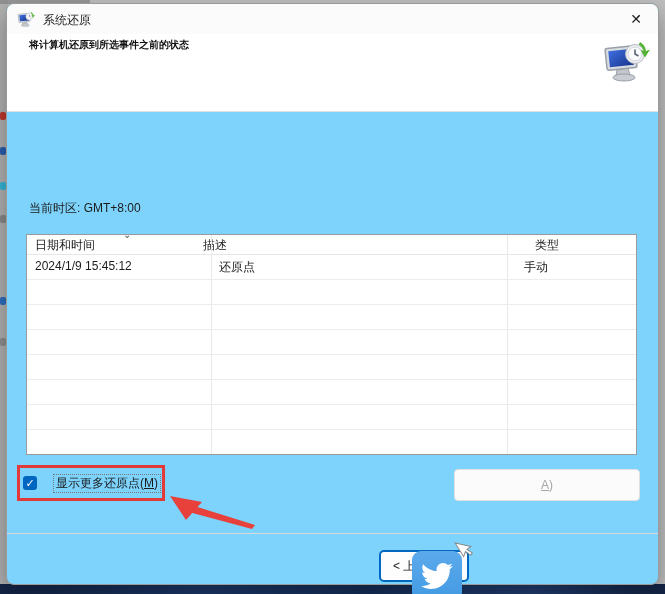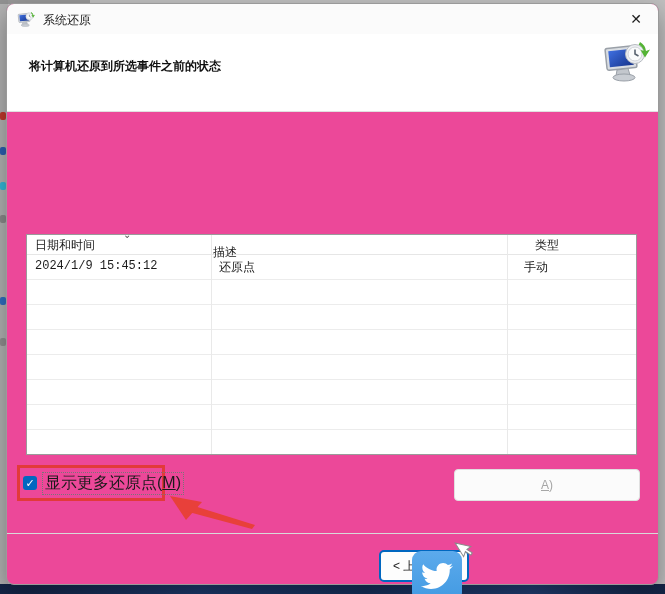--- a/index.html
+++ b/index.html
@@ -6,57 +6,57 @@
   body{font-family:"Liberation Sans","DejaVu Sans",sans-serif;}
   .stage{position:relative;width:665px;height:594px;overflow:hidden;background:#bfbfbf;}
   
   .desktop-left{position:absolute;left:0;top:0;width:8px;height:594px;background:#b2b2b2;}
   .desktop-dot{position:absolute;left:0;width:6px;height:8px;border-radius:2px;}
   .taskbar{position:absolute;left:0;bottom:0;width:665px;height:10px;
     background:linear-gradient(90deg,#142547 0%,#1d3a6e 30%,#16305c 55%,#223f75 80%,#142547 100%);}
   .smudge{position:absolute;left:0;top:0;width:90px;height:4px;background:#7d7d7d;opacity:.6;}
 
   
-  .dialog{position:absolute;left:6px;top:3px;width:653px;height:582px;background:#ec4899;
+  .dialog{position:absolute;left:6px;top:3px;width:653px;height:582px;background:#7dd3fc;
     border-radius:8px;border:1px solid #9a9a9a;box-sizing:border-box;overflow:hidden;
     box-shadow:0 10px 24px rgba(0,0,0,.35);}
   .titlebar{position:absolute;left:0;top:0;width:100%;height:30px;background:#fbfbfb;}
   .titlebar-icon{position:absolute;left:10px;top:6px;width:18px;height:18px;}
   .title-text{position:absolute;left:36px;top:8px;font-size:12px;color:#1b1b1b;}
   .close-btn{position:absolute;right:8px;top:2px;width:28px;height:26px;display:flex;
     align-items:center;justify-content:center;font-size:14px;color:#1b1b1b;cursor:default;}
 
   .header-white{position:absolute;left:0;top:30px;width:100%;height:77px;background:#ffffff;
     border-bottom:1px solid #e0e0e0;}
-  .heading{position:absolute;left:22px;top:24px;font-size:12px;font-weight:bold;color:#101010;}
+  .heading{position:absolute;left:22px;top:4px;font-size:10px;font-weight:bold;color:#101010;}
   .big-icon{position:absolute;right:8px;top:3px;width:48px;height:48px;}
 
   .timezone{position:absolute;left:22px;top:196px;font-size:12px;color:#1b1b1b;}
 
   
   .tbl{position:absolute;left:19px;top:230px;width:609px;height:219px;background:#fff;
     border:1px solid #9a9a9a;box-sizing:content-box;}
   .tbl-header{position:relative;height:19px;border-bottom:1px solid #e6e6e6;font-size:12px;color:#1b1b1b;}
   .th{position:absolute;top:2px;white-space:nowrap;text-align:center;}
-  .th.c1{left:8px;} .th.c2{left:186px;margin-top:7px;} .th.c3{left:508px;}
+  .th.c1{left:8px;} .th.c2{left:176px;} .th.c3{left:508px;}
   .sort-ind{position:absolute;left:96px;top:-6px;font-size:10px;color:#555;}
   .tbody{position:relative;}
   .tr{position:relative;height:24px;border-bottom:1px solid #ececec;font-size:12px;color:#1b1b1b;}
   .td{position:absolute;top:4px;white-space:nowrap;}
-  .td.c1{left:8px;font-family:Liberation Mono, monospace;} .td.c2{left:192px;font-family:Liberation Serif, serif;} .td.c3{left:497px;}
+  .td.c1{left:8px;} .td.c2{left:192px;font-family:Liberation Serif, serif;} .td.c3{left:497px;}
   .vline{position:absolute;top:0;bottom:0;width:1px;background:#e9e9e9;}
   .vline.v1{left:184px;} .vline.v2{left:480px;}
 
   
   .red-box{position:absolute;left:10px;top:461px;width:148px;height:36px;
     border:3px solid #e23a3a;box-sizing:border-box;}
   .cb-row{position:absolute;left:16px;top:468px;height:22px;display:flex;align-items:center;}
   .checkbox{width:14px;height:14px;border-radius:3px;background:#0067c0;color:#fff;
     display:flex;align-items:center;justify-content:center;font-size:11px;line-height:1;}
-  .cb-label{margin-left:5px;font-size:16px;color:#1b1b1b;border:1px dotted #777;padding:0 2px;}
+  .cb-label{margin-left:16px;font-size:12px;color:#1b1b1b;border:1px dotted #777;padding:0 2px;}
   .underline{text-decoration:underline;}
 
   .scan-btn{position:absolute;left:447px;top:465px;width:184px;height:30px;background:#fbfbfb;
     border:1px solid #e0e0e0;border-radius:4px;font-size:12px;color:#a6a6a6;
     display:flex;align-items:center;justify-content:center;}
 
   .footer-divider{position:absolute;left:0;top:529px;width:100%;height:1px;background:#d9d9d9;}
   .back-btn{position:absolute;left:372px;top:546px;width:90px;height:32px;background:#fdfdfd;
     border:2px solid #0067c0;border-radius:5px;box-sizing:border-box;font-size:12px;color:#1b1b1b;
     display:flex;align-items:center;padding-left:12px;overflow:hidden;white-space:nowrap;}
@@ -125,20 +125,21 @@
         </g>
         <path d="M15 33 L26 31.5 L28 38 L14 39 Z" fill="#c3c7cd" stroke="#9aa0a8" stroke-width="1"></path>
         <ellipse cx="22" cy="40.5" rx="11" ry="3.5" fill="#c9cdd3" stroke="#9aa0a8" stroke-width="1"></ellipse>
         <circle cx="33" cy="17" r="9.5" fill="#eef0f3" stroke="#b6bac0"></circle>
         <circle cx="33" cy="17" r="7" fill="#fafbfc" stroke="#d0d3d8"></circle>
         <path d="M33 12.5 V17 L36.5 19" stroke="#5a6470" stroke-width="1.6" fill="none"></path>
         <path d="M38 5 a 12 12 0 0 1 6 9 l 4 -1.5 -5 8 -4.5 -7.5 3.2 0.7 a 9 9 0 0 0 -5 -6 z" fill="#54b335"></path>
       </svg>
     </div>
 
+    <div class="timezone">当前时区: GMT+8:00</div>
 
     <div class="tbl">
       <div class="tbl-header">
         <span class="th c1">日期和时间</span>
         <span class="sort-ind">⌄</span>
         <span class="th c2">描述</span>
         <span class="th c3">类型</span>
       </div>
       <div class="tbody">
           <div class="tr">

